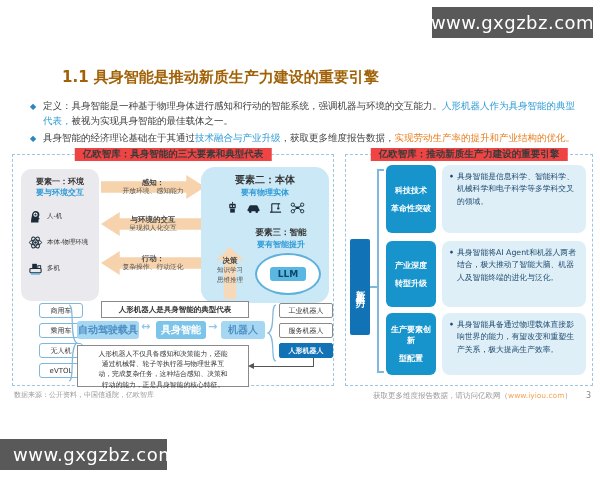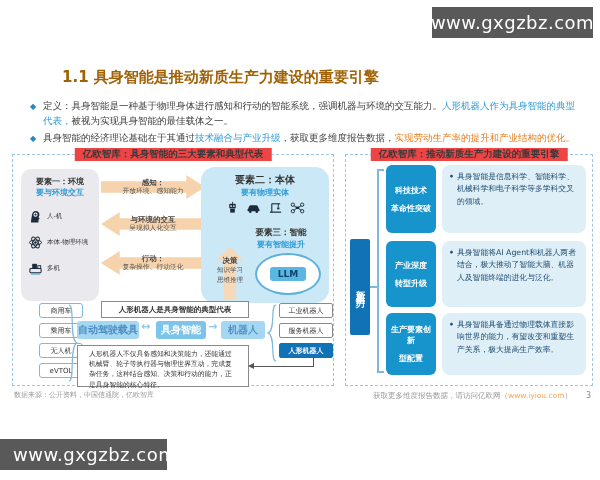--- a/index.html
+++ b/index.html
@@ -80,22 +80,22 @@
   .pill { position:absolute; top:166px; height:18px; border-radius:3px; font-size:10px;
           font-weight:bold; display:flex; align-items:center; justify-content:center; }
   .pill-light { background:#A6D7F2; color:#4E8FC4; }
   .pill-mid   { background:#7CC4E9; color:#ffffff; }
   .flow-arrow { position:absolute; top:165px; font-size:11px; color:#8FC6E8; font-weight:bold; }
   .robot { position:absolute; left:266px; width:54px; height:15px; background:#fff;
            border:1px solid #8a8a8a; border-radius:2px; font-size:7px; color:#333;
            display:flex; align-items:center; justify-content:center; }
   .robot-dark { background:#1272B6; border-color:#1272B6; color:#fff; font-weight:bold; }
   .note-box { position:absolute; left:64px; top:190px; width:172px; height:42px;
-              background:#fff; border:1px solid #8a8a8a; padding:3px 11px;
-              font-size:6.8px; line-height:1.5; color:#333; }
+              background:#fff; border:1px solid #8a8a8a; padding:3px 18px;
+              font-size:6.8px; line-height:1.5; color:#333;text-align:center; }
   .elbow-v { position:absolute; left:300px; top:203px; width:1px; height:9px; background:#555; }
   .elbow-h { position:absolute; left:241px; top:211px; width:60px; height:1px; background:#555; }
   .elbow-head { position:absolute; left:235px; top:208px; width:0; height:0;
                 border-top:3.5px solid transparent; border-bottom:3.5px solid transparent;
                 border-right:6px solid #555; }
 
   
   .vbox { position:absolute; left:4px; top:84px; width:20px; height:96px; background:#1272B6;
           border-radius:2px; color:#fff; font-size:9.5px; font-weight:bold;
           writing-mode:vertical-rl; text-orientation:upright; letter-spacing:2px;

